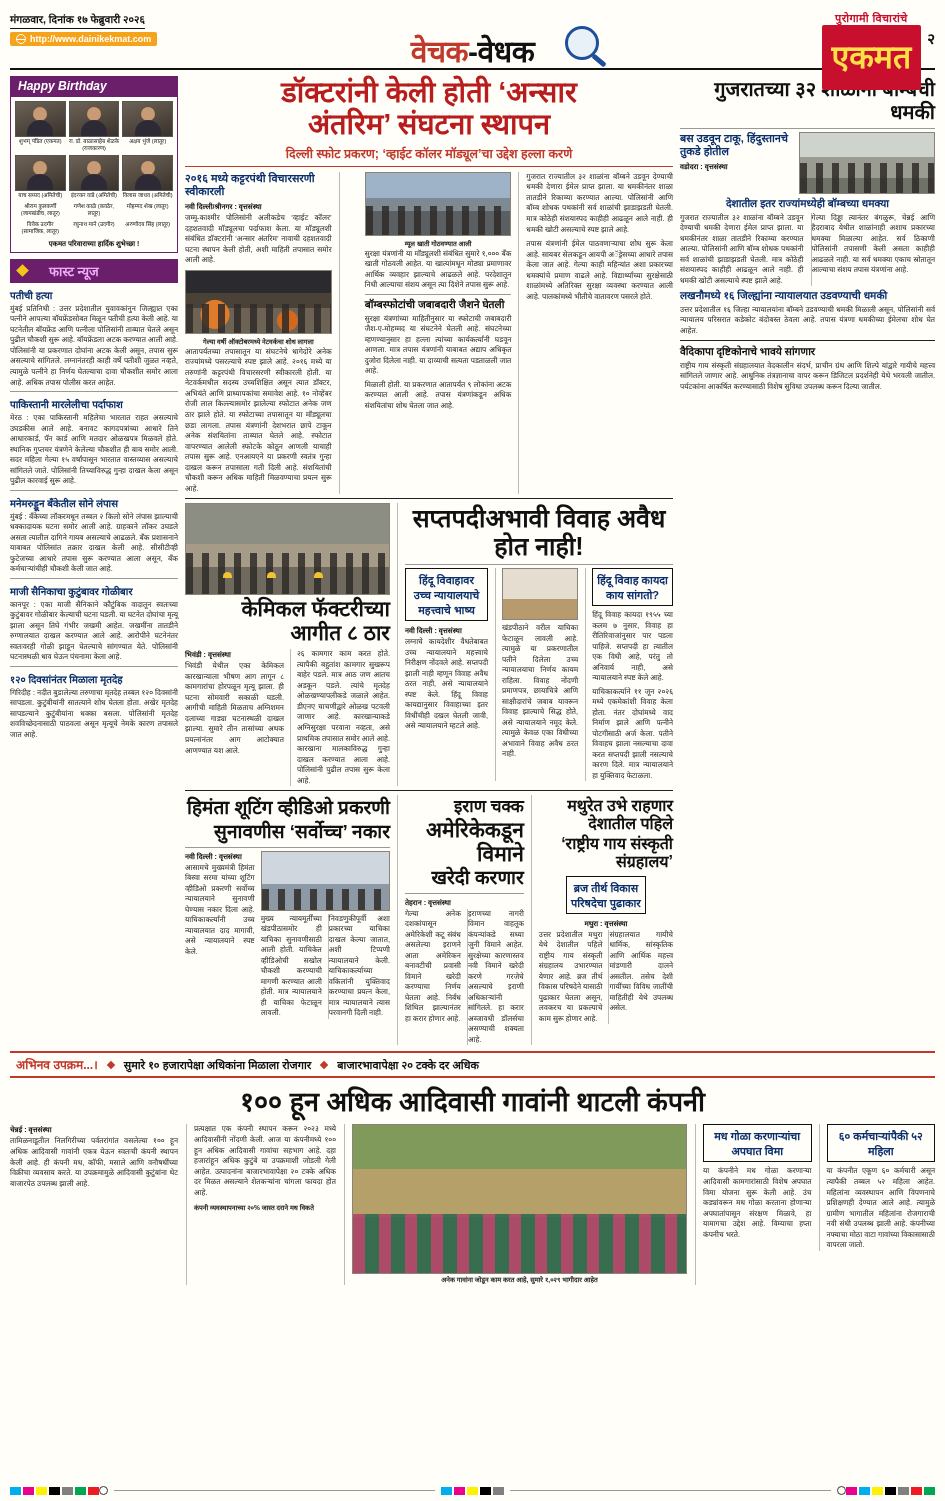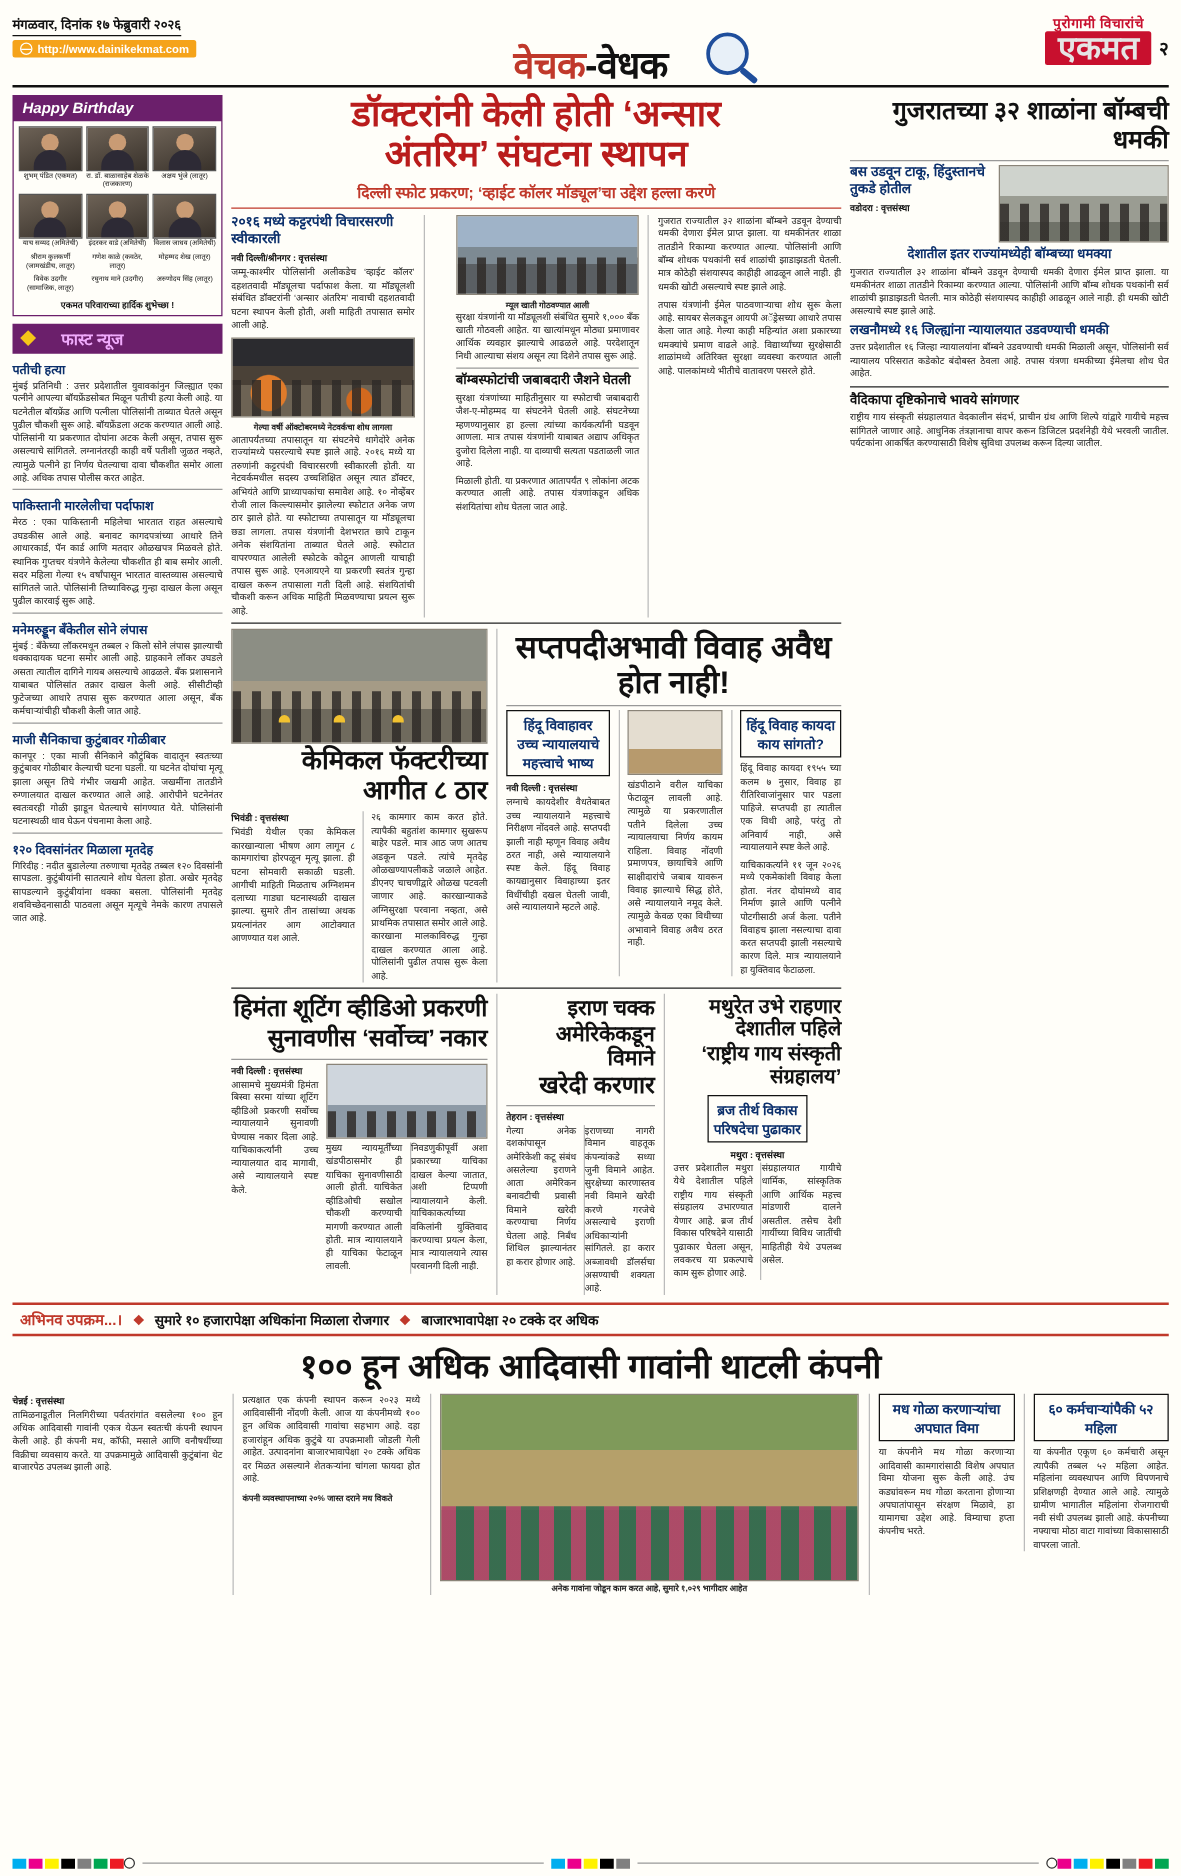--- a/index.html
+++ b/index.html
@@ -43,22 +43,22 @@
     background: rgba(190,215,245,0.35);
   }
   .md-lens:after{
     content:""; position:absolute; right:-11px; bottom:-6px; width:16px; height:5px;
     background:#1f4e9c; transform:rotate(40deg); border-radius:2px;
   }
   .md-right { position:absolute; right:0; top:2px; display:flex; align-items:flex-start; gap:6px;}
   .brand-box { text-align:center; }
   .brand-top { font-size:11px; font-weight:bold; color:#c8102e; letter-spacing:0.5px; }
   .brand-main {
-    font-size:26px; font-weight:bold; color:#e5e5e5; background:#c8102e;
-    padding:0 10px; line-height:1.02; border-radius:2px;
+    font-size:32px; font-weight:bold; color:#fde047; background:#c8102e;
+    padding:16px 10px; line-height:1.02; border-radius:2px;
   }
   .page-num { font-size:15px; font-weight:bold; color:#111; margin-top:18px; }
 
   
   .hl { font-weight:bold; color:#111; }
   .body-txt {
     font-size:7.4px; line-height:1.42; text-align:justify; color:#1a1a1a;
     text-justify: inter-word; hyphens:auto;
   }
   .dateline { font-size:7.2px; font-weight:bold; margin-bottom:2px; }
@@ -410,21 +410,21 @@
               <div style="display:flex;gap:6px;">
                 <div style="flex:1;" class="body-txt">मुख्य न्यायमूर्तींच्या खंडपीठासमोर ही याचिका सुनावणीसाठी आली होती. याचिकेत व्हीडिओची सखोल चौकशी करण्याची मागणी करण्यात आली होती. मात्र न्यायालयाने ही याचिका फेटाळून लावली.</div>
                 <div style="flex:1;" class="body-txt sep-v">निवडणुकीपूर्वी अशा प्रकारच्या याचिका दाखल केल्या जातात, अशी टिप्पणी न्यायालयाने केली. याचिकाकर्त्याच्या वकिलांनी युक्तिवाद करण्याचा प्रयत्न केला, मात्र न्यायालयाने त्यास परवानगी दिली नाही.</div>
               </div>
             </div>
           </div>
         </div>
 
         <div style="width:26%;border-left:1px solid #bbb;padding-left:7px;">
           <div class="banner-head2" style="font-size:17px;">इराण चक्क</div>
-          <div class="banner-head2" style="font-size:17px;margin-top:-3px;font-family:Liberation Serif, serif;">अमेरिकेकडून विमाने</div>
+          <div class="banner-head2" style="font-size:21px;margin-top:-3px;font-family:Liberation Serif, serif;">अमेरिकेकडून विमाने</div>
           <div class="banner-head2" style="font-size:19px;margin-top:-3px;">खरेदी करणार</div>
           <div class="rule-thin"></div>
           <div class="dateline">तेहरान : वृत्तसंस्था</div>
           <div style="display:flex;gap:6px;">
             <div style="flex:1;" class="body-txt">गेल्या अनेक दशकांपासून अमेरिकेशी कटू संबंध असलेल्या इराणने आता अमेरिकन बनावटीची प्रवासी विमाने खरेदी करण्याचा निर्णय घेतला आहे. निर्बंध शिथिल झाल्यानंतर हा करार होणार आहे.</div>
             <div style="flex:1;" class="body-txt sep-v">इराणच्या नागरी विमान वाहतूक कंपन्यांकडे सध्या जुनी विमाने आहेत. सुरक्षेच्या कारणास्तव नवी विमाने खरेदी करणे गरजेचे असल्याचे इराणी अधिकाऱ्यांनी सांगितले. हा करार अब्जावधी डॉलर्सचा असण्याची शक्यता आहे.</div>
           </div>
         </div>
 
         <div style="flex:1;border-left:1px solid #bbb;padding-left:7px;">
@@ -451,20 +451,21 @@
         </div>
         <div style="flex:1;">
           <div class="photo ph-school" style="height:62px;">
             <div class="silh" style="height:50%;"></div>
           </div>
         </div>
       </div>
       <div class="sec-head" style="color:#0b2f6b;text-align:center;">देशातील इतर राज्यांमध्येही बॉम्बच्या धमक्या</div>
       <div style="display:flex;gap:7px;">
         <div style="flex:1;" class="body-txt">गुजरात राज्यातील ३२ शाळांना बॉम्बने उडवून देण्याची धमकी देणारा ईमेल प्राप्त झाला. या धमकीनंतर शाळा तातडीने रिकाम्या करण्यात आल्या. पोलिसांनी आणि बॉम्ब शोधक पथकांनी सर्व शाळांची झाडाझडती घेतली. मात्र कोठेही संशयास्पद काहीही आढळून आले नाही. ही धमकी खोटी असल्याचे स्पष्ट झाले आहे.</div>
+        <div style="flex:1;" class="body-txt sep-v">गेल्या दिड्डा त्यानंतर बंगळुरू, चेन्नई आणि हैदराबाद येथील शाळांनाही अशाच प्रकारच्या धमक्या मिळाल्या आहेत. सर्व ठिकाणी पोलिसांनी तपासणी केली असता काहीही आढळले नाही. या सर्व धमक्या एकाच स्रोतातून आल्याचा संशय तपास यंत्रणांना आहे.</div>
       </div>
       <div class="sec-head" style="color:#0b2f6b;">लखनौमध्ये १६ जिल्ह्यांना न्यायालयात उडवण्याची धमकी</div>
       <div class="body-txt">उत्तर प्रदेशातील १६ जिल्हा न्यायालयांना बॉम्बने उडवण्याची धमकी मिळाली असून, पोलिसांनी सर्व न्यायालय परिसरात कडेकोट बंदोबस्त ठेवला आहे. तपास यंत्रणा धमकीच्या ईमेलचा शोध घेत आहेत.</div>
       <div class="rule"></div>
       <div class="sec-head">वैदिकापा दृष्टिकोनाचे भावये सांगणार</div>
       <div class="body-txt">राष्ट्रीय गाय संस्कृती संग्रहालयात वेदकालीन संदर्भ, प्राचीन ग्रंथ आणि शिल्पे यांद्वारे गायीचे महत्त्व सांगितले जाणार आहे. आधुनिक तंत्रज्ञानाचा वापर करून डिजिटल प्रदर्शनेही येथे भरवली जातील. पर्यटकांना आकर्षित करण्यासाठी विशेष सुविधा उपलब्ध करून दिल्या जातील.</div>
     </div>
   </div>
 
   <div class="promo">

